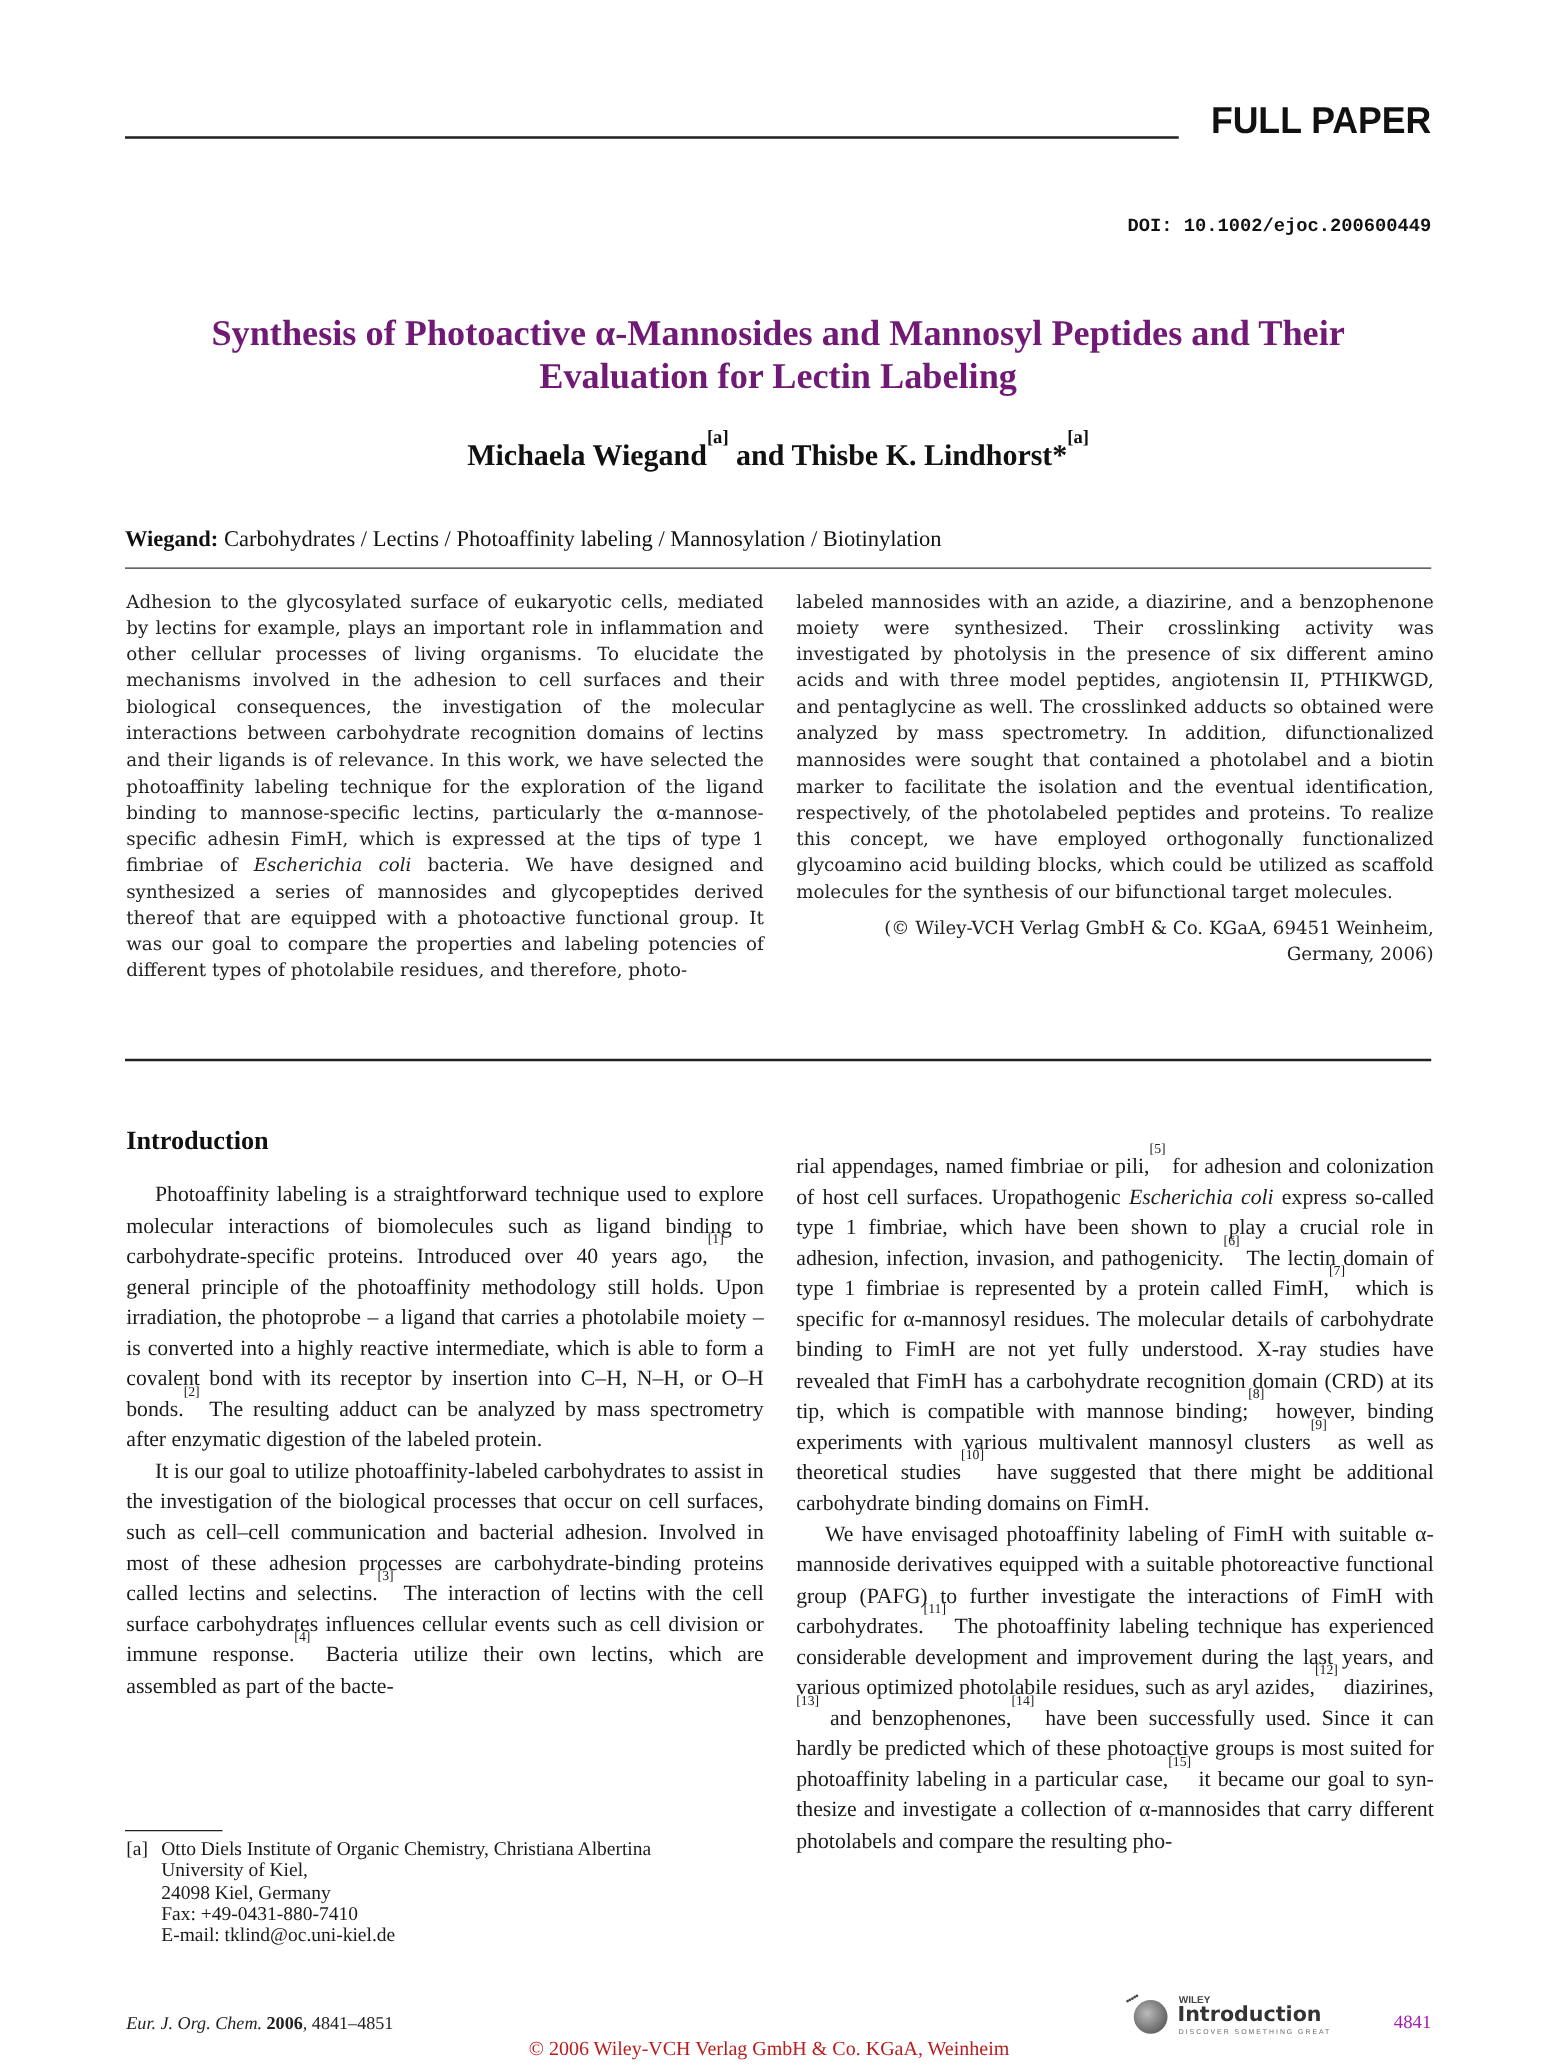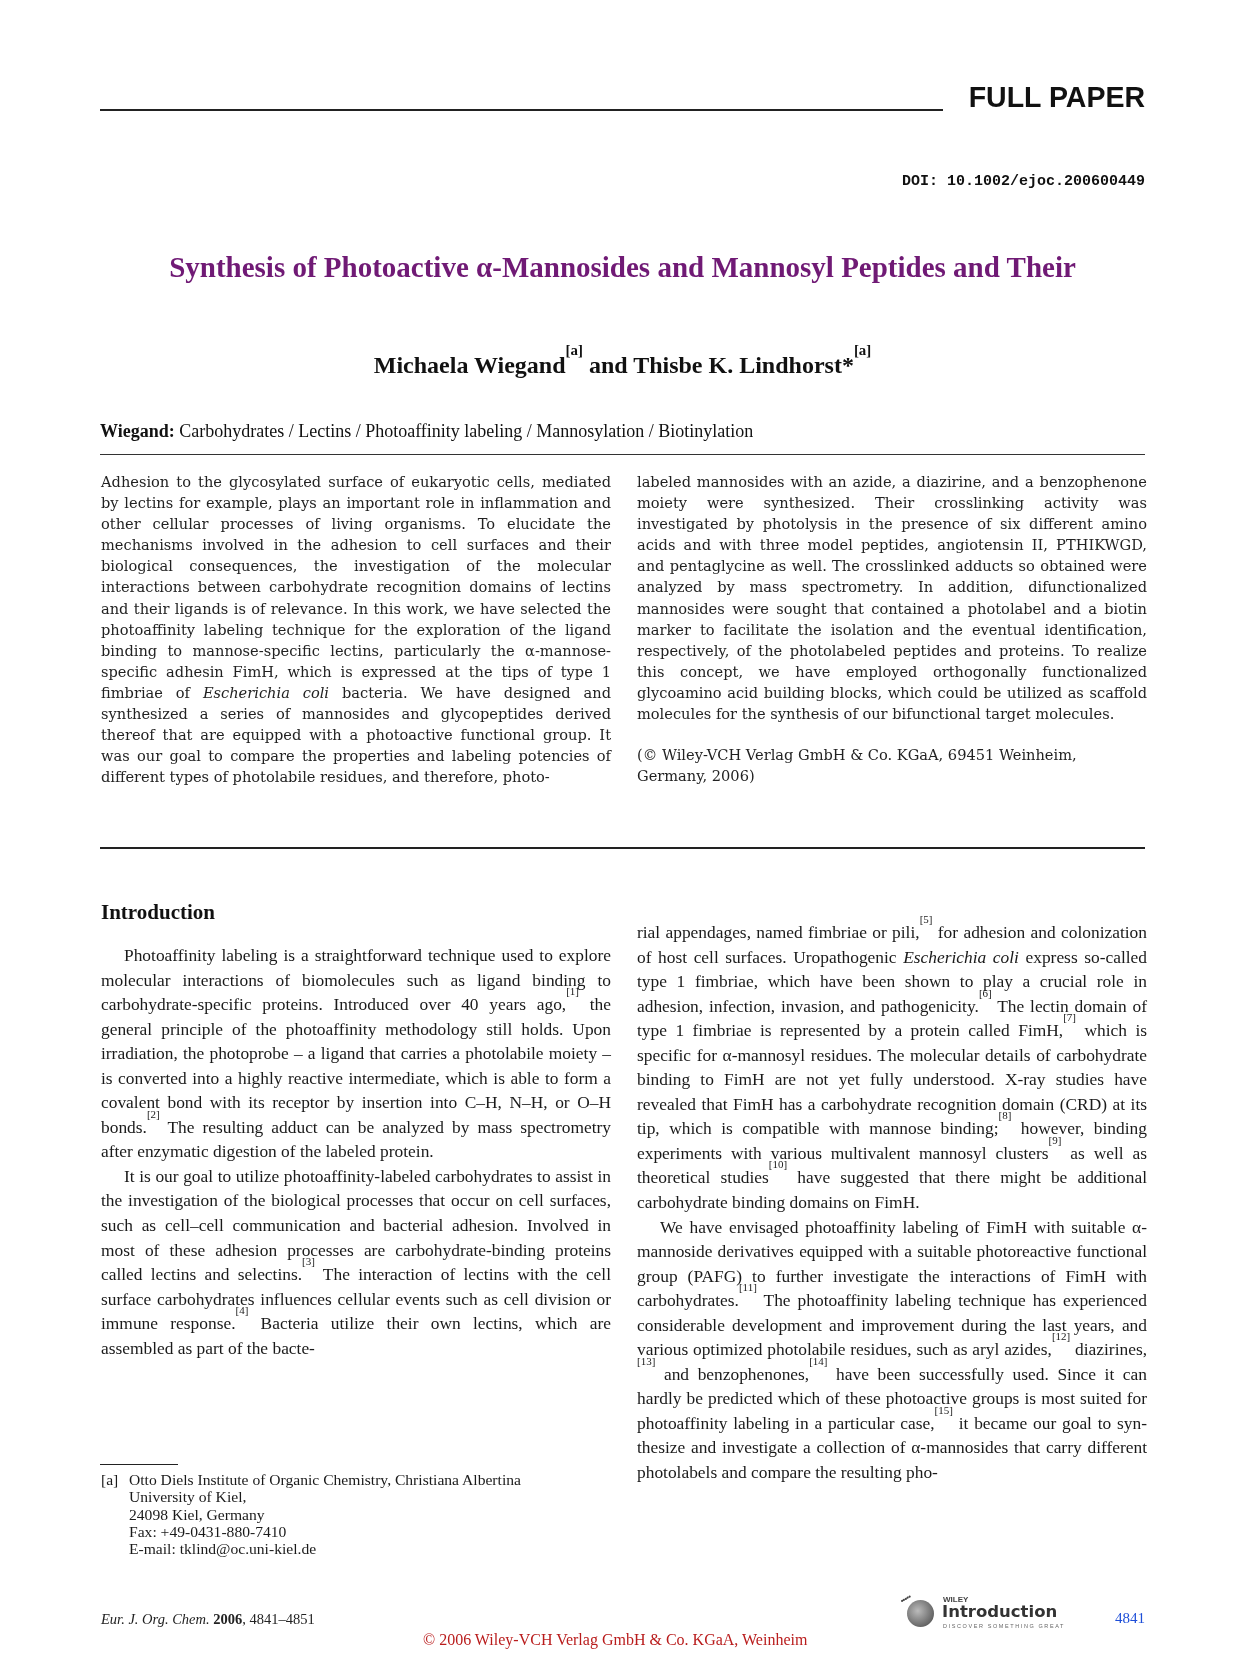--- a/index.html
+++ b/index.html
@@ -17,21 +17,21 @@
   sup { font-size: 62%; vertical-align: top; position: relative; top: -2px; line-height: 0; }
   #keywords { left: 100px; top: 421px; font-family: "Liberation Serif", serif; font-size: 18px; color: #111; }
   #keywords b { font-weight: bold; }
   #kw-rule { left: 100px; top: 454px; width: 1045px; border-top: 1.5px solid #333; }
 
   
   .abs-col { top: 471px; width: 510px; font-family: "DejaVu Serif", serif; font-size: 14.6px; line-height: 21.1px; text-align: justify; color: #222; hyphens: manual; }
   #abs-left { left: 101px; }
   #abs-right { left: 637px; }
   #abs-right p, #abs-left p { margin: 0; }
-  #abs-right p.copy { margin-top: 20px; text-align: left; }
+  #abs-right p.copy { margin-top: 8px; text-align: right; }
   #abs-rule { left: 100px; top: 847px; width: 1045px; border-top: 2px solid #222; }
 
   
   .body-col { width: 510px; font-family: "Liberation Serif", serif; font-size: 17.4px; line-height: 24.55px; text-align: justify; color: #1a1a1a; }
   .body-col p { margin: 0; text-indent: 23px; }
   .body-col p.noindent { text-indent: 0; margin-top: 21px; }
   #intro-heading { left: 101px; top: 900px; font-family: "Liberation Serif", serif; font-weight: bold; font-size: 21px; color: #111; }
   #body-left { left: 101px; top: 943px; }
   #body-right { left: 637px; top: 899px; }
   .body-col sup { font-size: 11px; top: -1px; }
@@ -39,37 +39,38 @@
   
   #fn-rule { left: 100px; top: 1464px; width: 78px; border-top: 1.5px solid #222; }
   #footnote { left: 101px; top: 1471px; width: 520px; font-family: "Liberation Serif", serif; font-size: 15.6px; line-height: 17.3px; color: #1a1a1a; }
   #footnote .fn-mark { position: absolute; left: 0; top: 0; }
   #footnote .fn-body { margin-left: 28px; }
 
   
   #footer-journal { left: 101px; top: 1611px; font-family: "Liberation Serif", serif; font-size: 14.5px; color: #222; }
   #footer-journal i { font-style: italic; }
   #footer-copy { left: 423px; top: 1631px; font-family: "Liberation Serif", serif; font-size: 16px; color: #b91c1c; }
-  #footer-page { right: 91px; top: 1610px; font-family: "Liberation Serif", serif; font-size: 15px; color: #1d4ed8; }
+  #footer-page { right: 91px; top: 1610px; font-family: "Liberation Serif", serif; font-size: 15px; color: #a21caf; }
   #interscience-logo { left: 897px; top: 1594px; width: 170px; height: 42px; }
   #is-globe { position: absolute; left: 10px; top: 6px; width: 27px; height: 27px; border-radius: 50%; background: radial-gradient(circle at 40% 40%, #bbb, #666 70%, #333); }
   #is-dots { position: absolute; left: 3px; top: 0px; font-size: 9px; color: #444; letter-spacing: -1px; transform: rotate(-30deg); }
   #is-wiley { position: absolute; left: 46px; top: 1px; font-family: "Liberation Sans", sans-serif; font-weight: bold; font-size: 8px; color: #444; }
   #is-name { position: absolute; left: 45px; top: 8px; font-family: "DejaVu Sans", sans-serif; font-weight: bold; font-size: 16.5px; color: #333; letter-spacing: 0px; }
   #is-tag { position: absolute; left: 46px; top: 29px; font-family: "Liberation Sans", sans-serif; font-size: 5.5px; letter-spacing: 1.6px; color: #666; }
 </style>
 </head>
 <body>
 
 <div id="hdr-rule" class="abs"></div>
 <div id="section-label" class="abs">FULL PAPER</div>
 <div id="doi" class="abs">DOI: 10.1002/ejoc.200600449</div>
 
 <div id="title" class="abs">
   <div>Synthesis of Photoactive α-Mannosides and Mannosyl Peptides and Their</div>
+  <div>Evaluation for Lectin Labeling</div>
 </div>
 
 <div id="authors" class="abs">
   <span>Michaela Wiegand</span><sup>[a]</sup><span> and </span><span>Thisbe K. Lindhorst*</span><sup>[a]</sup>
 </div>
 
 <div id="keywords" class="abs">
   <b>Wiegand:</b>
   <span>Carbohydrates / Lectins / Photoaffinity labeling / Mannosylation / Biotinylation</span>
 </div>

